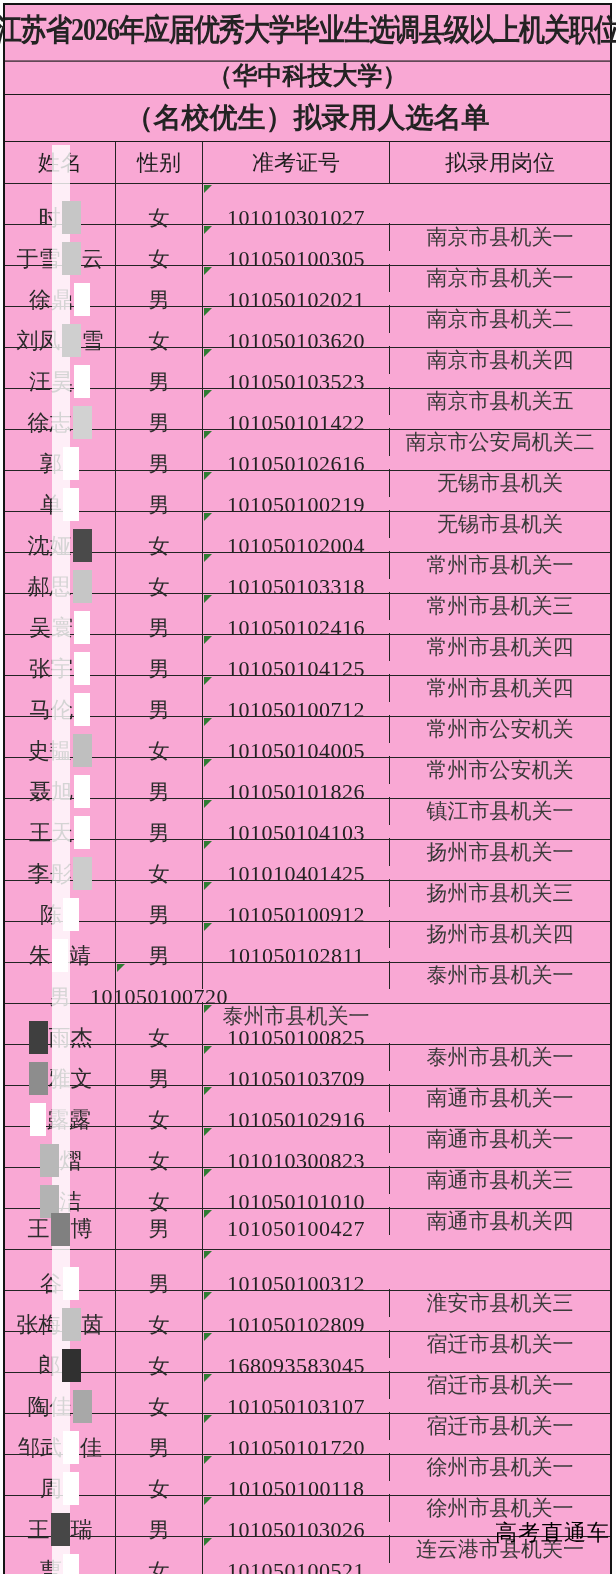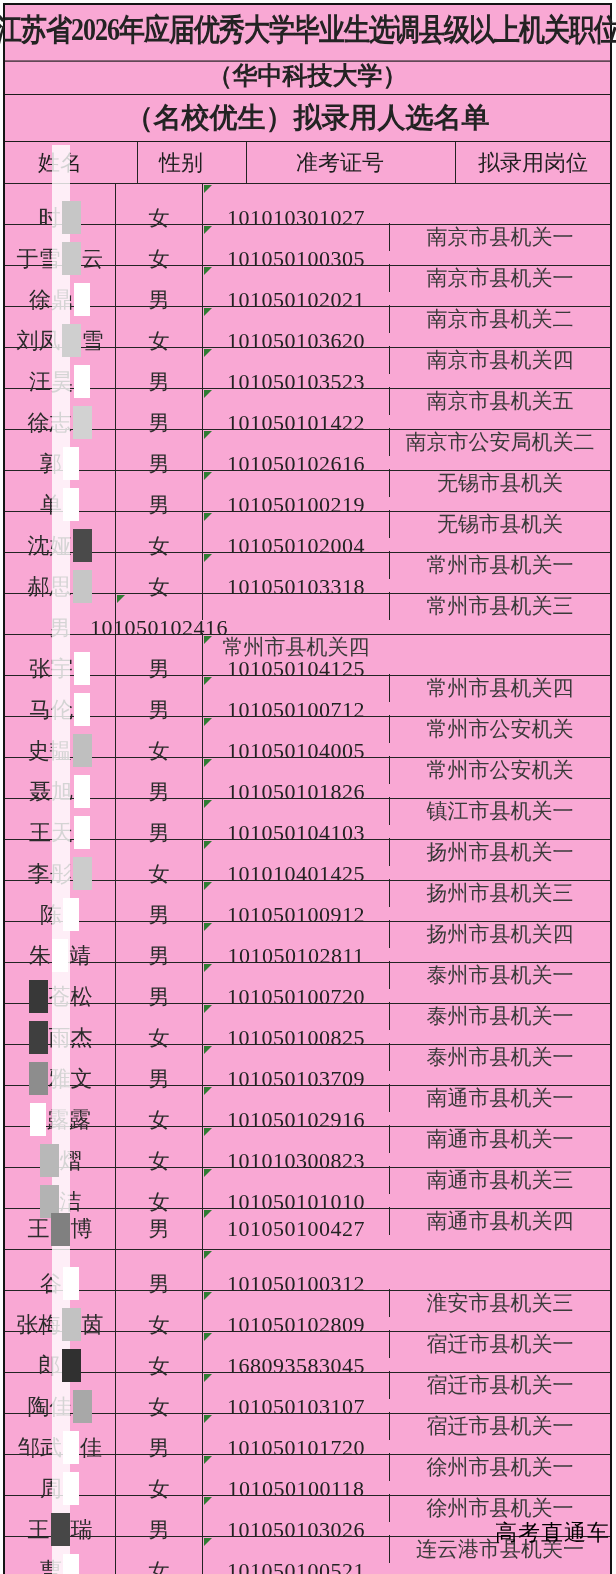--- a/index.html
+++ b/index.html
@@ -22,21 +22,21 @@
   .title3 { height:38px; font-size:25px; font-weight:bold; }
   .grid-row {
     display:grid; grid-template-columns:110px 87px 187px 1fr;
     border-bottom:1px solid #242424;
   }
   .grid-row > div {
     display:flex; align-items:center; justify-content:center;
     text-align:center; position:relative;
   }
   .grid-row > div + div { border-left:1px solid #242424; }
-  .hdr { height:42px; font-size:22px; color:#1f1f1f;gap:22px; }
+  .hdr { height:42px; font-size:22px; color:#1f1f1f; }
   .drow { height:41px; }
   .name-cell { font-size:22px; color:#2b2b2b; gap:1px; }
   .gender-cell { font-size:21px; color:#2b2b2b; }
   .id-cell { font-size:22px; color:#222; letter-spacing:0.5px; }
   .pos-cell { font-size:21px; color:#3a3a3a;margin-top:39px; }
   .tri { position:absolute; top:1px; left:1px; width:0; height:0;
          border-top:8px solid #2f7d33; border-right:8px solid transparent; }
   .redact { display:inline-block; width:19px; height:33px; z-index:5; position:relative; }
   .redact.gap { width:16px; }
   .white-band {
@@ -200,20 +200,25 @@
     </div>
     <div class="gender-cell">女</div>
     <div class="id-cell">
       <span class="tri"></span>
       <span class="id-text">101050103318</span>
     </div>
     <div class="pos-cell">常州市县机关三</div>
   </div>
 
   <div class="grid-row drow">
+    <div class="name-cell">
+      <span class="name-pre">吴寰</span>
+      <span class="redact gap" style="background: rgb(255, 255, 255);"></span>
+      <span class="name-post"></span>
+    </div>
     <div class="gender-cell">男</div>
     <div class="id-cell">
       <span class="tri"></span>
       <span class="id-text">101050102416</span>
     </div>
     <div class="pos-cell">常州市县机关四</div>
   </div>
 
   <div class="grid-row drow">
     <div class="name-cell">
@@ -321,25 +326,20 @@
     </div>
     <div class="gender-cell">男</div>
     <div class="id-cell">
       <span class="tri"></span>
       <span class="id-text">101050102811</span>
     </div>
     <div class="pos-cell">泰州市县机关一</div>
   </div>
 
   <div class="grid-row drow">
-    <div class="name-cell">
-      <span class="name-pre"></span>
-      <span class="redact" style="background: rgb(56, 56, 56);"></span>
-      <span class="name-post">苍松</span>
-    </div>
     <div class="gender-cell">男</div>
     <div class="id-cell">
       <span class="tri"></span>
       <span class="id-text">101050100720</span>
     </div>
     <div class="pos-cell">泰州市县机关一</div>
   </div>
 
   <div class="grid-row drow">
     <div class="name-cell">

